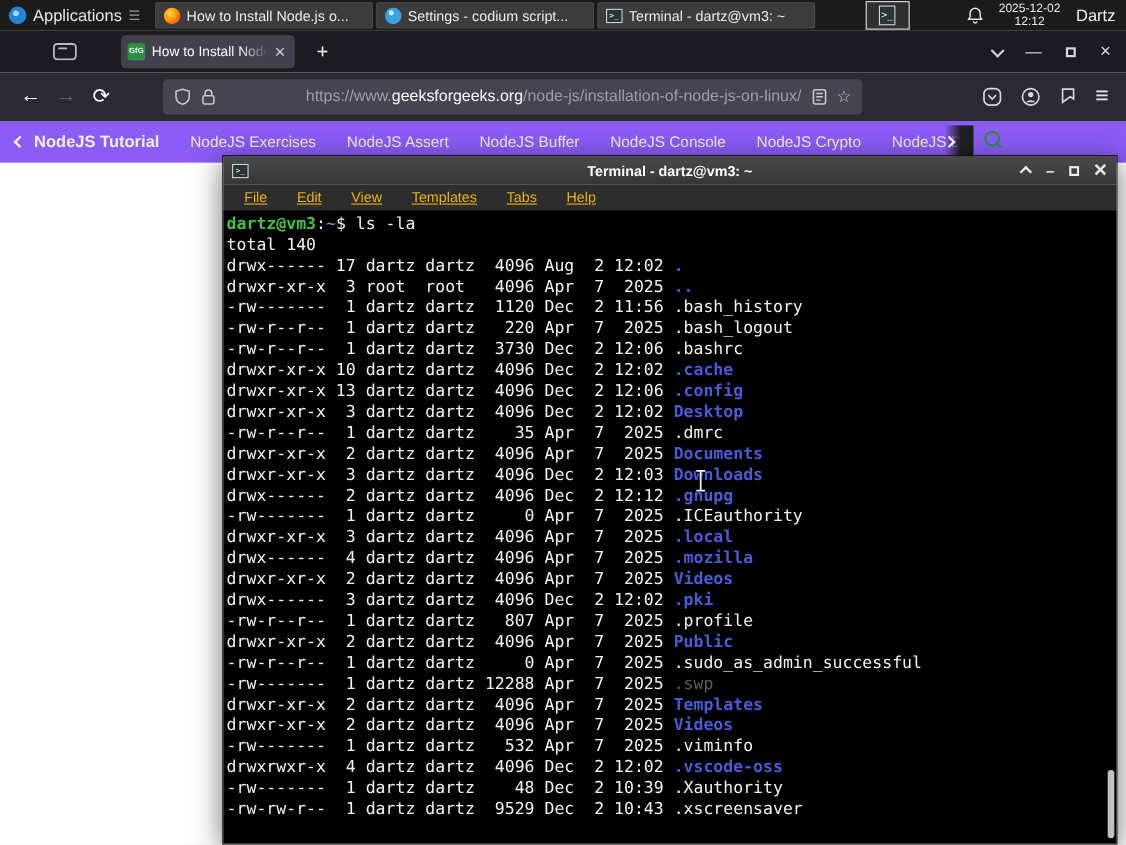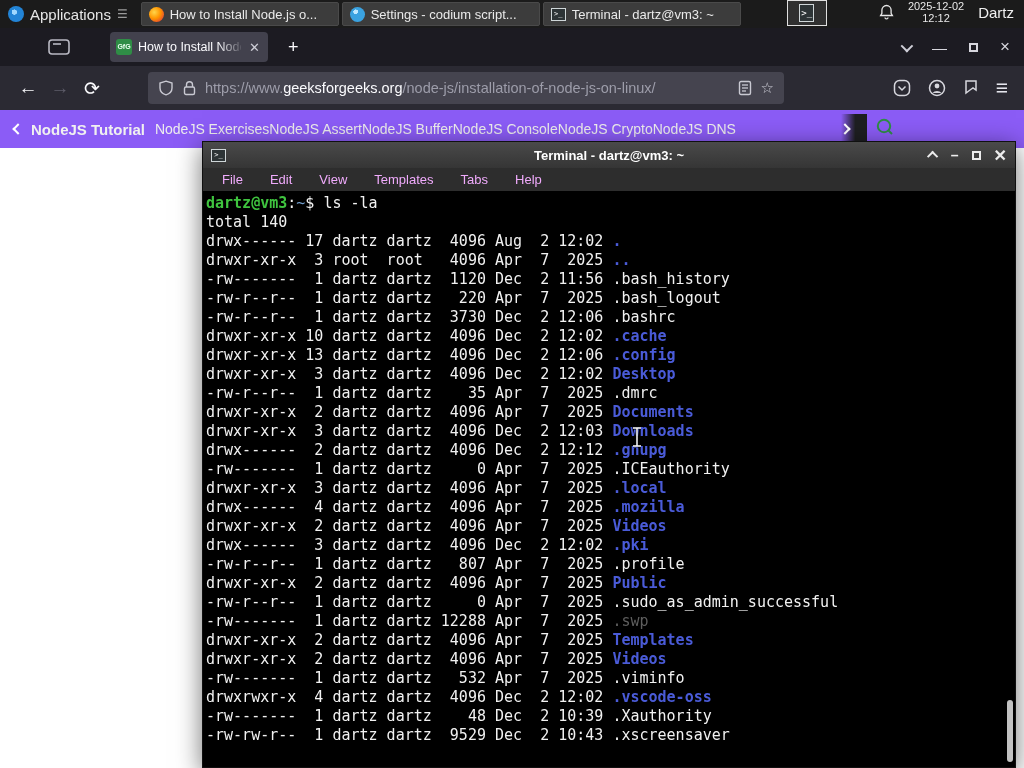--- a/index.html
+++ b/index.html
@@ -4,21 +4,21 @@
 <style>
   * { margin:0; padding:0; box-sizing:border-box; }
   html,body { width:1024px; height:768px; }
   body {
     position:relative; overflow:hidden; background:#ffffff;
     font-family:"Liberation Sans", sans-serif; -webkit-font-smoothing:antialiased;
   }
   
   #panel {
     position:absolute; left:0; top:0; width:1024px; height:28px;
-    background:#1b1b1b; display:flex; align-items:flex-start; z-index:40;
+    background:#1b1b1b; display:flex; align-items:center; z-index:40;
   }
   .appmenu { display:flex; align-items:center; gap:6px; padding:0 8px; height:100%; color:#e6e6e6; font-size:15px; }
   .xubuntu-logo { width:16px; height:16px; border-radius:50%; background:radial-gradient(circle at 40% 38%, #9fd8ff 0 18%, #2284d6 20% 100%); }
   .appmenu-lines { color:#9a9a9a; font-size:12px; letter-spacing:-1px; }
   .winbtns { display:flex; height:100%; padding:2px 0 2px 6px; gap:3px; }
   .winbtn {
     width:198px; display:flex; align-items:center; gap:6px; padding:0 7px;
     background:#3c3c3c; border:1px solid #4a4a4a; border-radius:2px;
     color:#eaeaea; font-size:13px; white-space:nowrap; overflow:hidden;
   }
@@ -58,33 +58,33 @@
   .tab-right { margin-left:auto; display:flex; align-items:center; gap:22px; padding-right:14px; color:#d7d7de; }
   .chev { width:9px; height:9px; border-right:2px solid #cfcfd8; border-bottom:2px solid #cfcfd8; transform:rotate(45deg) translateY(-2px); }
   .wmin { color:#d7d7de; font-size:15px; }
   .wmax { width:9px; height:9px; border:2px solid #d7d7de; }
   .wclose { color:#d7d7de; font-size:17px; }
   .toolbar { height:44px; background:#2b2a33; display:flex; align-items:center; padding:0 12px; }
   .navbtn { width:32px; height:32px; display:flex; align-items:center; justify-content:center; font-size:19px; color:#fbfbfe; }
   .navbtn.dim { color:#5f5e6b; }
   .urlbar {
     margin-left:40px; width:636px; height:32px; background:#45444f; border-radius:4px;
-    display:flex; align-items:center; padding:0 10px; gap:9px;
+    display:flex; align-items:center; padding:0 10px; gap:9px;text-align:right;
   }
   .urlbar svg { flex:0 0 auto; }
   .urltext { font-size:14.5px; white-space:nowrap; overflow:hidden; flex:1; color:#9d9daa; }
   .urltext .domain { color:#fbfbfe; }
   .url-ico { color:#c9c9d2; font-size:15px; }
   .toolbar-right { margin-left:auto; display:flex; align-items:center; gap:17px; padding-right:4px; }
   .hamburger { color:#e6e6ee; font-size:21px; line-height:20px; }
   
   .sitenav { height:38px; background:#8b5cf6; display:flex; align-items:center; padding:0 14px; color:#f0f0f0; }
   .sn-back { display:flex; align-items:center; gap:9px; font-size:15px; font-weight:bold; white-space:nowrap; }
   .chevL { width:8px; height:8px; border-left:2.5px solid #fff; border-bottom:2.5px solid #fff; transform:rotate(45deg); }
-  .sn-items { display:flex; align-items:center; margin-left:10px; font-size:14px; white-space:nowrap; overflow:hidden; width:708px; }
+  .sn-items { display:flex; align-items:center; margin-left:28px; gap:28px; font-size:14px; white-space:nowrap; overflow:hidden; width:708px; }
   .sn-item { color:#ededed; }
   .sn-next { position:relative; margin-left:-22px; width:26px; height:30px; display:flex; align-items:center; background:linear-gradient(to right, rgba(30,31,33,0), #1e1f21 55%); }
   .chevR { width:8px; height:8px; border-right:2.5px solid #fff; border-top:2.5px solid #fff; transform:rotate(45deg); }
   .sn-search { margin-left:8px; }
   .signin { margin-left:26px; background:#39423d; border-radius:16px; padding:6px 20px; font-size:14px; color:#fff; }
   .page { height:620px; background:#ffffff; }
   
   #termwin {
     position:absolute; left:202px; top:141px; width:814px; height:627px; z-index:30;
     border:1px solid #101010; box-shadow:0 6px 24px rgba(0,0,0,.55); display:flex; flex-direction:column;
@@ -93,21 +93,21 @@
     height:26px; background:linear-gradient(#4a4a4a, #353535); display:flex; align-items:center;
     padding:0 8px; color:#ffffff; position:relative;
   }
   .ttitle-text { position:absolute; left:0; right:0; text-align:center; font-size:13px; font-weight:bold; }
   .tbtns { margin-left:auto; display:flex; align-items:center; gap:13px; z-index:2; }
   .chevU { width:8px; height:8px; border-left:2px solid #ececec; border-top:2px solid #ececec; transform:rotate(45deg) translateY(2px); }
   .tmin { color:#ececec; font-size:14px; font-weight:bold; }
   .tmax { width:9px; height:9px; border:2px solid #ececec; }
   .tclose { color:#ececec; font-size:16px; font-weight:bold; }
   .tmenu { height:23px; background:#2d2d2d; display:flex; align-items:center; gap:27px; padding-left:19px; }
-  .tmenu-item { color:#f0abfc; font-size:13px; }
+  .tmenu-item { color:#eab308; font-size:13px;text-decoration:underline; }
   .tbody {
     flex:1; background:#000000; padding:3px 0 0 3px; position:relative; overflow:hidden;
     font-family:"DejaVu Sans Mono", monospace; font-size:15px; line-height:19px;
   }
   .tline { white-space:pre; color:#f1f1f1; }
   .ph { color:var(--green); font-weight:bold; }
   .cwd { color:var(--pathblue); }
   .fname-dir { color:var(--dirblue); font-weight:bold; }
   .fname-file { color:#f1f1f1; }
   .fname-dim { color:#5e5e5e; }

